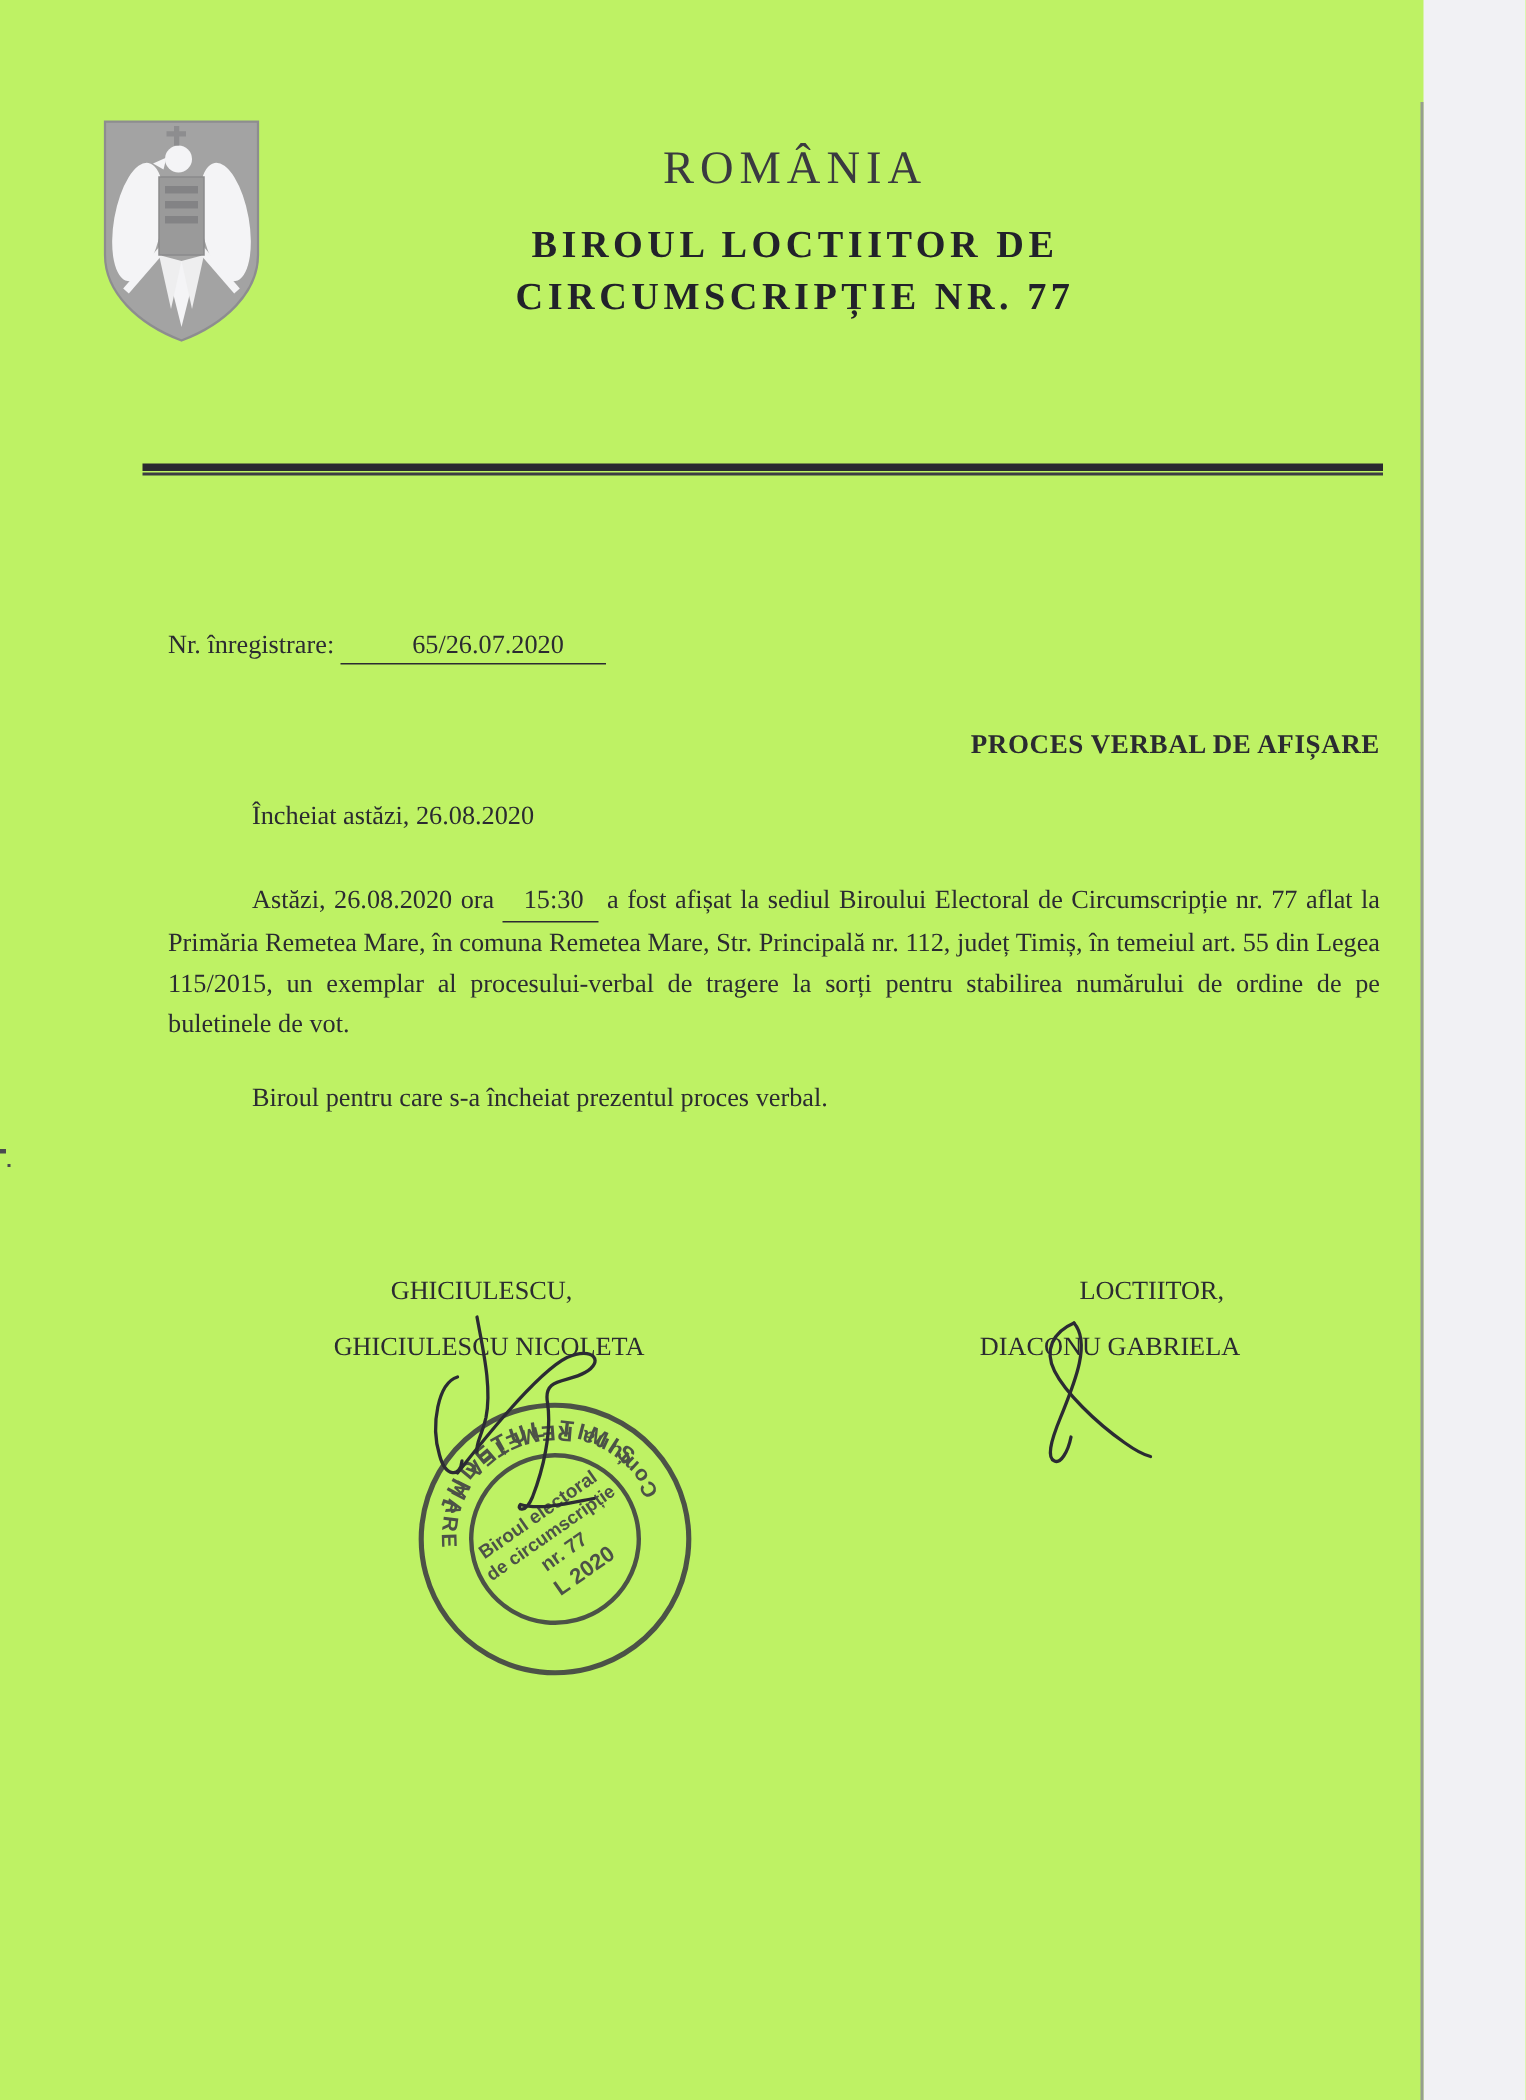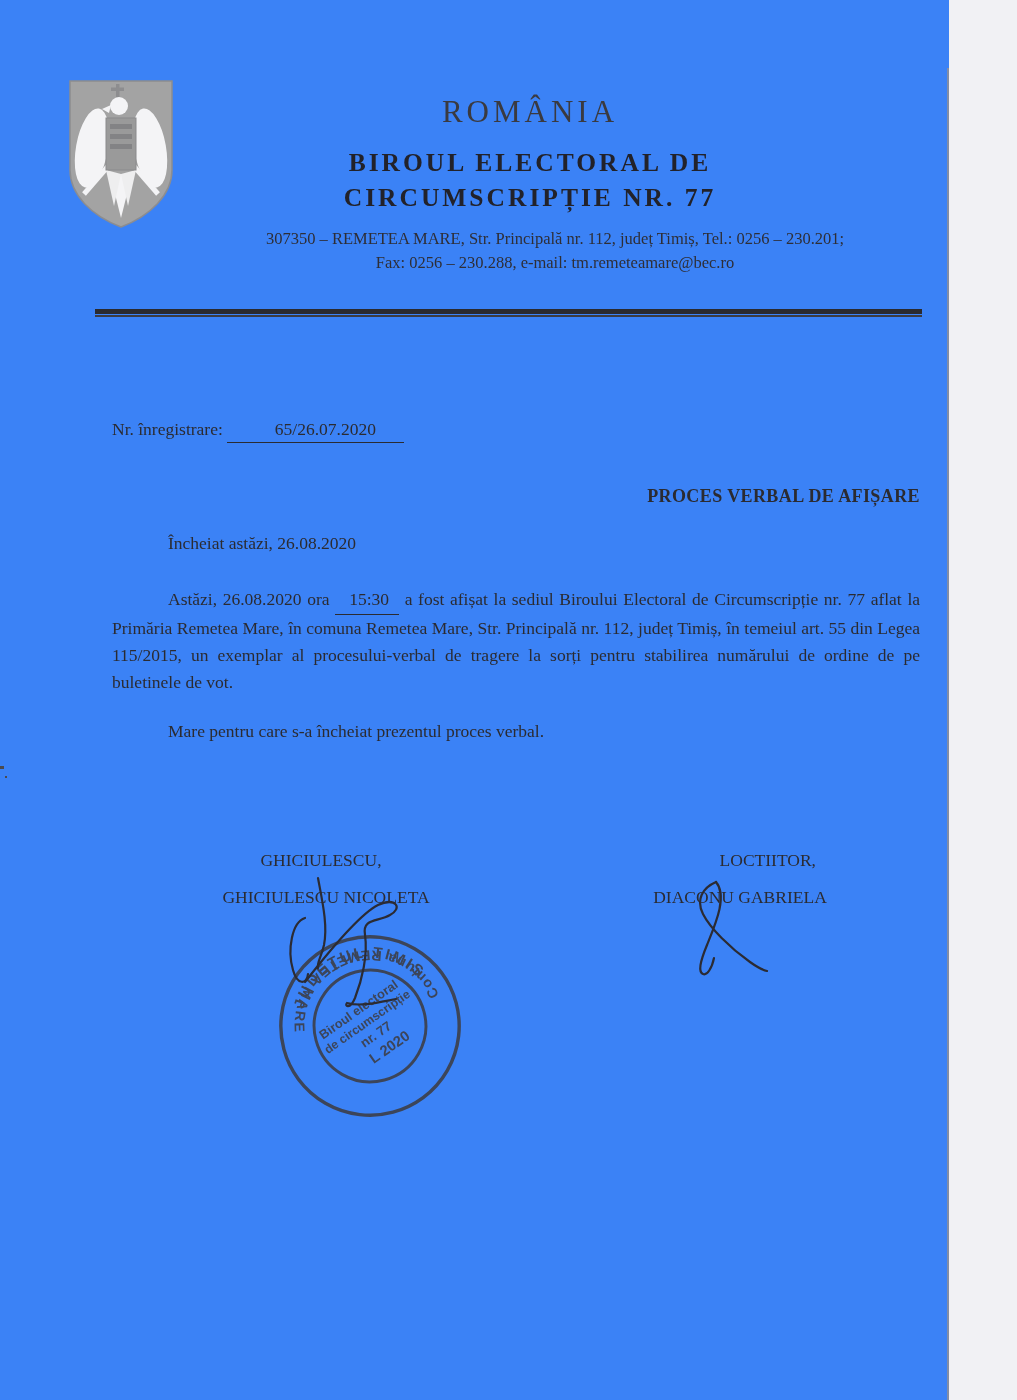--- a/index.html
+++ b/index.html
@@ -4,21 +4,21 @@
 <style>
   html,body{margin:0;padding:0;}
   body{
     width:1017px;height:1400px;position:relative;overflow:hidden;
     background:#fbfbfc;
     font-family:"Liberation Serif","DejaVu Serif",serif;
     color:#2b2b31;
   }
   .paper{
     position:absolute;inset:0;
-    background:#3b82f6;
+    background:#bef264;
   }
   .right-strip{
     position:absolute;left:949px;top:0;right:0;bottom:0;
     background:#f1f1f4;
   }
   .scan-line{
     position:absolute;left:947px;top:68px;width:2px;height:1332px;
     background:#8f8f97;opacity:.85;
   }
   .speck{position:absolute;background:#4a4a50;}
@@ -110,45 +110,41 @@
     <rect x="49" y="9.5" width="13" height="3.5" fill="#8d8d8f"></rect>
     <rect x="44" y="40" width="30" height="52" fill="#9a9a9a" stroke="#8a8a8c"></rect>
     <rect x="48" y="46" width="22" height="5" fill="#838385"></rect>
     <rect x="48" y="56" width="22" height="5" fill="#838385"></rect>
     <rect x="48" y="66" width="22" height="5" fill="#838385"></rect>
   </svg>
 
   <div class="header-text">
     <div class="country">ROMÂNIA</div>
     <div class="office">
-      <div>BIROUL ELECTORAL DE</div>
+      <div>BIROUL LOCTIITOR DE</div>
       <div>CIRCUMSCRIPȚIE NR. 77</div>
-    </div>
-    <div class="address">
-      <div>307350 – REMETEA MARE, Str. Principală nr. 112,  județ Timiș, Tel.: 0256 – 230.201;</div>
-      <div>Fax: 0256 – 230.288, e-mail: tm.remeteamare@bec.ro</div>
     </div>
   </div>
 
   <div class="rule">
     <div class="rule-thick"></div>
     <div class="rule-thin"></div>
   </div>
 
   <div class="reg-line">
     <span>Nr. înregistrare:</span><span class="reg-underline">65/26.07.2020</span>
   </div>
 
   <div class="doc-title">PROCES VERBAL DE AFIȘARE</div>
 
   <div class="concluded">Încheiat astăzi, 26.08.2020</div>
 
   <p class="body-para"><span>Astăzi, 26.08.2020 ora</span> <span class="blank-time">15:30</span> <span>a fost afișat la sediul Biroului Electoral de Circumscripție nr. 77  aflat la Primăria Remetea Mare, în comuna Remetea Mare, Str. Principală nr. 112,  județ Timiș, în temeiul art. 55 din Legea 115/2015, un exemplar al procesului-verbal de tragere la sorți pentru stabilirea numărului de ordine de pe buletinele de vot.</span></p>
 
-  <div class="closing">Mare pentru care s-a încheiat prezentul  proces verbal.</div>
+  <div class="closing">Biroul pentru care s-a încheiat prezentul  proces verbal.</div>
 
   <div class="sig-role president-role">GHICIULESCU,</div>
   <div class="sig-role deputy-role">LOCTIITOR,</div>
   <div class="sig-name president-name">GHICIULESCU NICOLETA</div>
   <div class="sig-name deputy-name">DIACONU GABRIELA</div>
 
   <svg class="stamp" viewBox="0 0 200 200">
     <circle cx="100" cy="100" r="91" fill="none" stroke="#3d3d44" stroke-width="3.5"></circle>
     <circle cx="100" cy="100" r="57" fill="none" stroke="#3d3d44" stroke-width="3"></circle>
     <defs>

